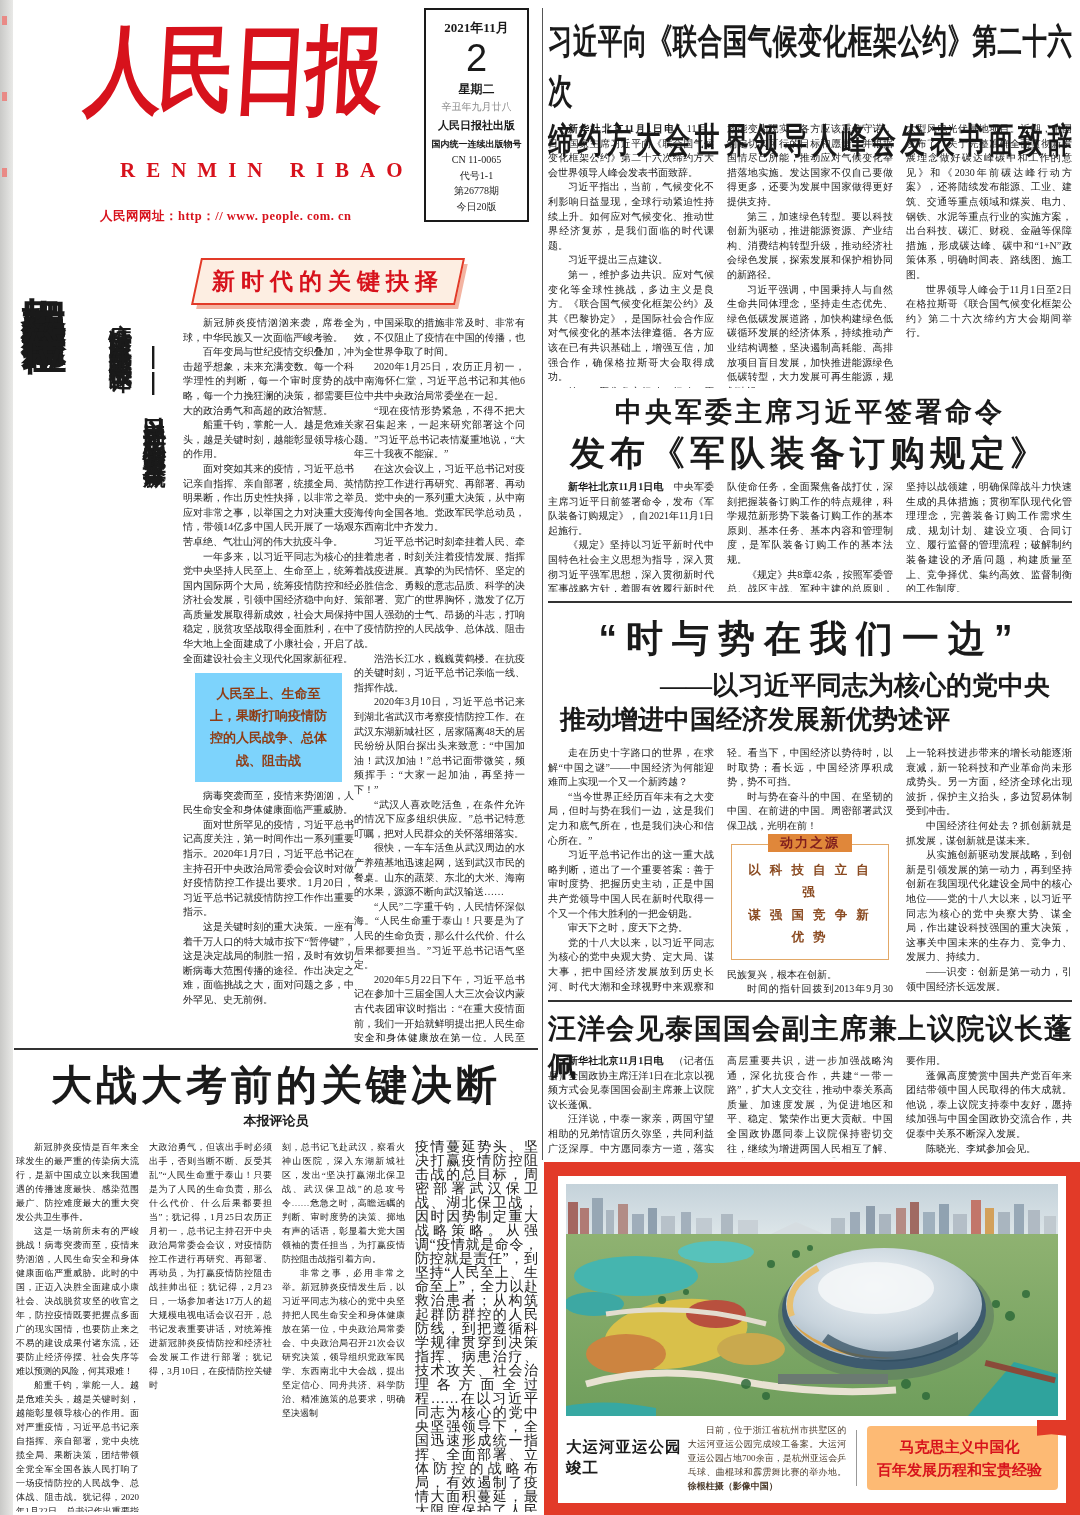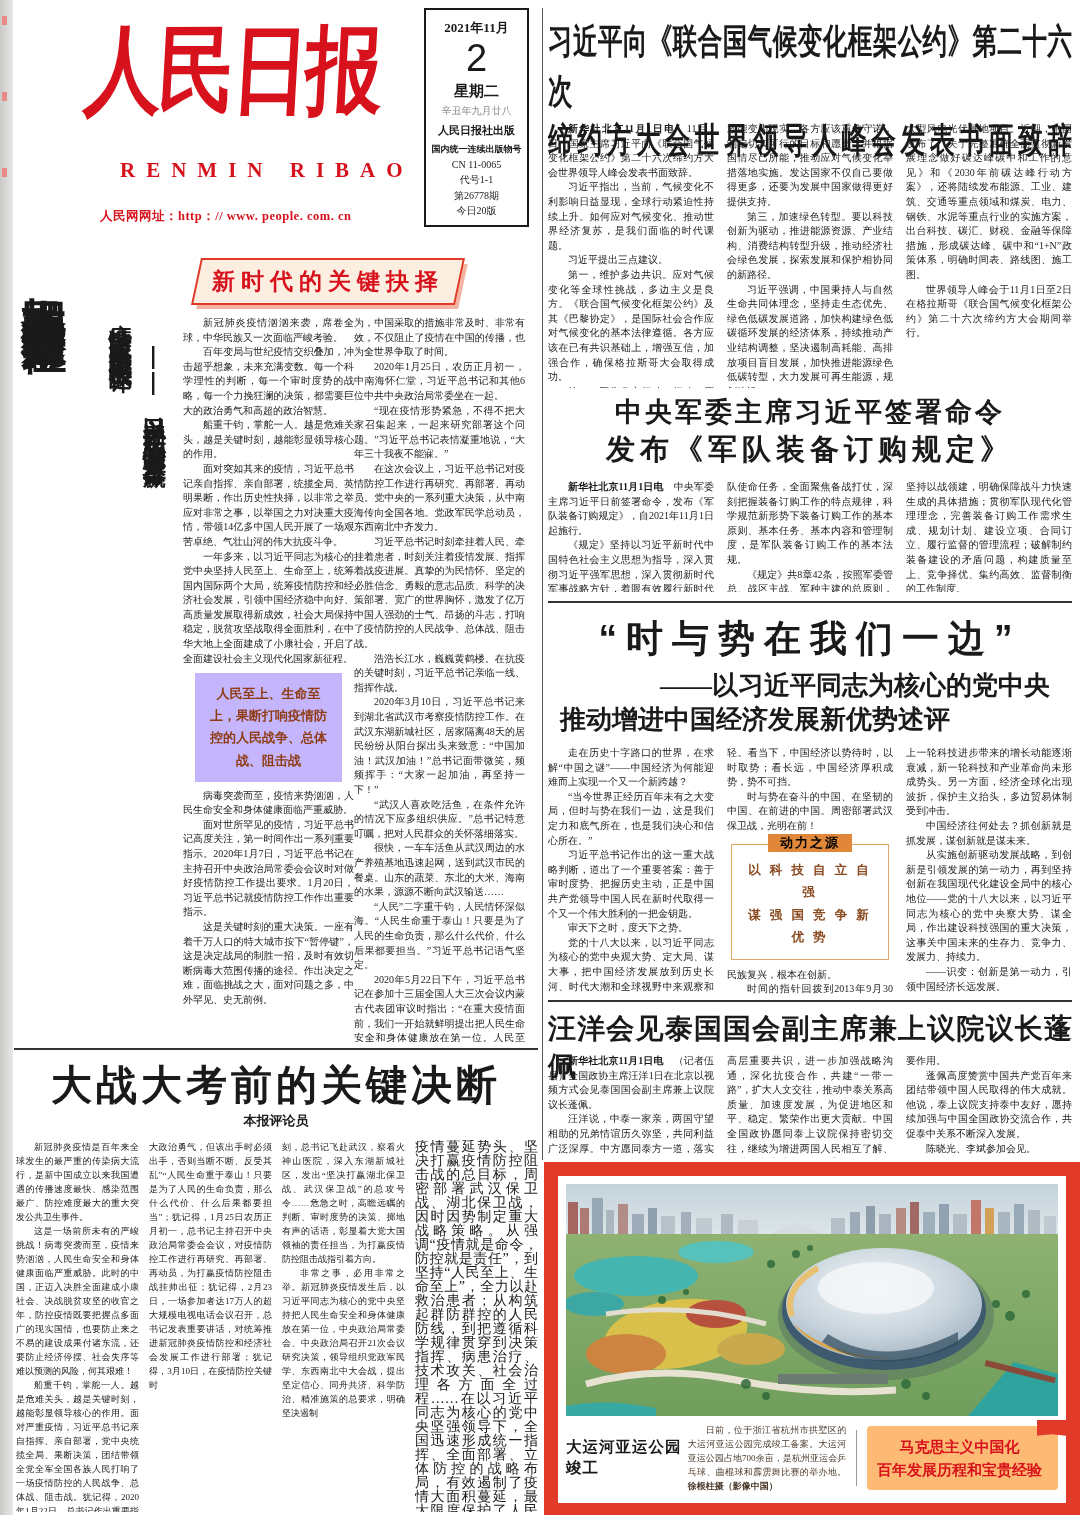--- a/index.html
+++ b/index.html
@@ -13,33 +13,33 @@
   .sans{font-family:"Liberation Sans","DejaVu Sans",sans-serif;}
   
   .logo{font-size:96px;font-weight:900;color:#d7121c;letter-spacing:-4px;
         transform:scaleX(0.80) skewX(-4deg);transform-origin:0 0;white-space:nowrap;line-height:1.1;}
   .pinyin{font-size:21px;font-weight:bold;color:#d7121c;letter-spacing:11px;}
   .urlline{font-size:12.5px;font-weight:bold;color:#d7121c;letter-spacing:.5px;}
   .datebox{border:2.5px solid #1a1a1a;width:97px;padding:8px 2px 6px 2px;text-align:center;}
   .datebox div{line-height:1.55;}
   .db-l1{font-size:13px;font-weight:bold;}
   .db-day{font-size:38px;line-height:1.1!important;font-family:"Liberation Sans",sans-serif;}
-  .db-week{font-size:15px;font-weight:bold;}
+  .db-week{font-size:12px;font-weight:bold;}
   .db-lunar{font-size:10px;color:#8a8a8a;}
   .db-pub{font-size:11px;margin-top:3px;}
   .db-issn{font-size:9px;margin-top:4px;font-weight:bold;}
   .db-sm{font-size:10px;}
   
   .vrule{position:absolute;width:1px;background:#555;}
   .hrule{position:absolute;height:1.5px;background:#333;}
   
   .h-climate{width:524px;font-weight:900;font-size:24.5px;line-height:35px;
              text-align:justify;text-align-last:justify;transform:scaleY(1.42);transform-origin:top left;}
   .h-kicker-mil{font-size:27px;font-weight:900;text-align:center;letter-spacing:3px;}
-  .h-mil{font-size:29px;font-weight:900;text-align:center;letter-spacing:5px;}
+  .h-mil{font-size:35px;font-weight:900;text-align:center;letter-spacing:5px;}
   .h-econ{font-size:37px;font-weight:900;text-align:center;letter-spacing:9px;white-space:nowrap;}
   .h-econ-sub{font-size:26px;font-weight:900;line-height:36px;}
   .h-wang{font-size:28px;font-weight:900;text-align:justify;text-align-last:justify;width:524px;}
   .h-comm{font-size:41px;font-weight:900;text-align:center;letter-spacing:4px;}
   .byline{font-size:13px;text-align:center;font-weight:bold;}
   
   .cols{display:flex;}
   .col{overflow:hidden;font-size:10px;line-height:14.6px;}
   .para{margin:0;text-indent:2em;text-align:justify;}
   .cont .para:first-child{text-indent:0;}
@@ -47,27 +47,27 @@
   .dl{font-weight:bold;}
   
   .vert{writing-mode:vertical-rl;}
   .vtitle{font-size:45px;font-weight:900;line-height:1;letter-spacing:2px;
           font-family:"Liberation Sans",sans-serif;}
   .vsub{font-size:23px;font-weight:bold;letter-spacing:3px;font-family:"Liberation Sans",sans-serif;}
   .kicker{background:#fdeee2;border:2.5px solid #e23a28;transform:skewX(-12deg);
           box-shadow:5px 5px 0 -1px #f3b4a2;padding:6px 14px;display:inline-block;}
   .kicker span{display:block;transform:skewX(12deg);color:#d7121c;font-weight:900;
                font-size:23px;letter-spacing:6px;font-family:"Liberation Sans",sans-serif;white-space:nowrap;}
-  .pullquote{background:#c4b5fd;color:#8f3c14;font-weight:900;font-size:13px;line-height:1.7;
+  .pullquote{background:#7dd3fc;color:#8f3c14;font-weight:900;font-size:13px;line-height:1.7;
              padding:10px 9px;margin:7px 12px;text-align:center;font-family:"Liberation Sans",sans-serif;}
   
   .dl-box{border:1.5px solid #e2a867;margin:10px 4px 8px 4px;padding:14px 6px 10px 6px;
           position:relative;text-align:center;}
   .dl-tab{position:absolute;top:-11px;left:50%;transform:translateX(-50%);background:#e0873a;
-          color:#000000;font-weight:bold;font-size:13px;padding:2px 12px;letter-spacing:2px;
+          color:#7f1d1d;font-weight:bold;font-size:13px;padding:2px 12px;letter-spacing:2px;
           font-family:"Liberation Sans",sans-serif;white-space:nowrap;}
   .dl-line{color:#8a4a20;font-weight:bold;font-size:12.5px;letter-spacing:3px;line-height:1.8;}
   
   .photo-frame{background:#fff;border:14px solid #e23a28;}
   .photo-inner{padding:8px;}
   .photo-svg{display:block;width:492px;height:232px;}
   .caption-row{display:flex;align-items:center;margin-top:7px;}
   .cap-title{width:152px;font-size:15.5px;font-weight:900;font-family:"Liberation Sans",sans-serif;
              letter-spacing:1px;}
   .cap-text{width:198px;font-size:9px;line-height:14px;color:#4a3a2a;text-align:justify;text-indent:2em;}

